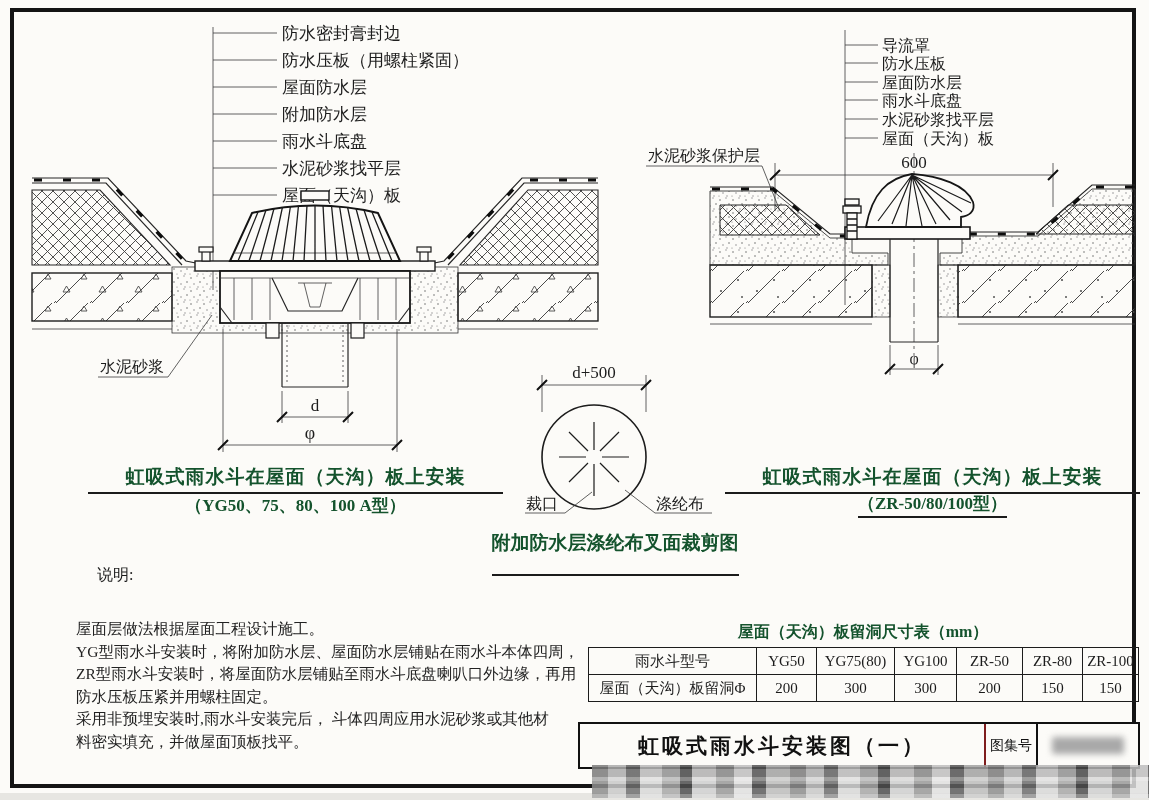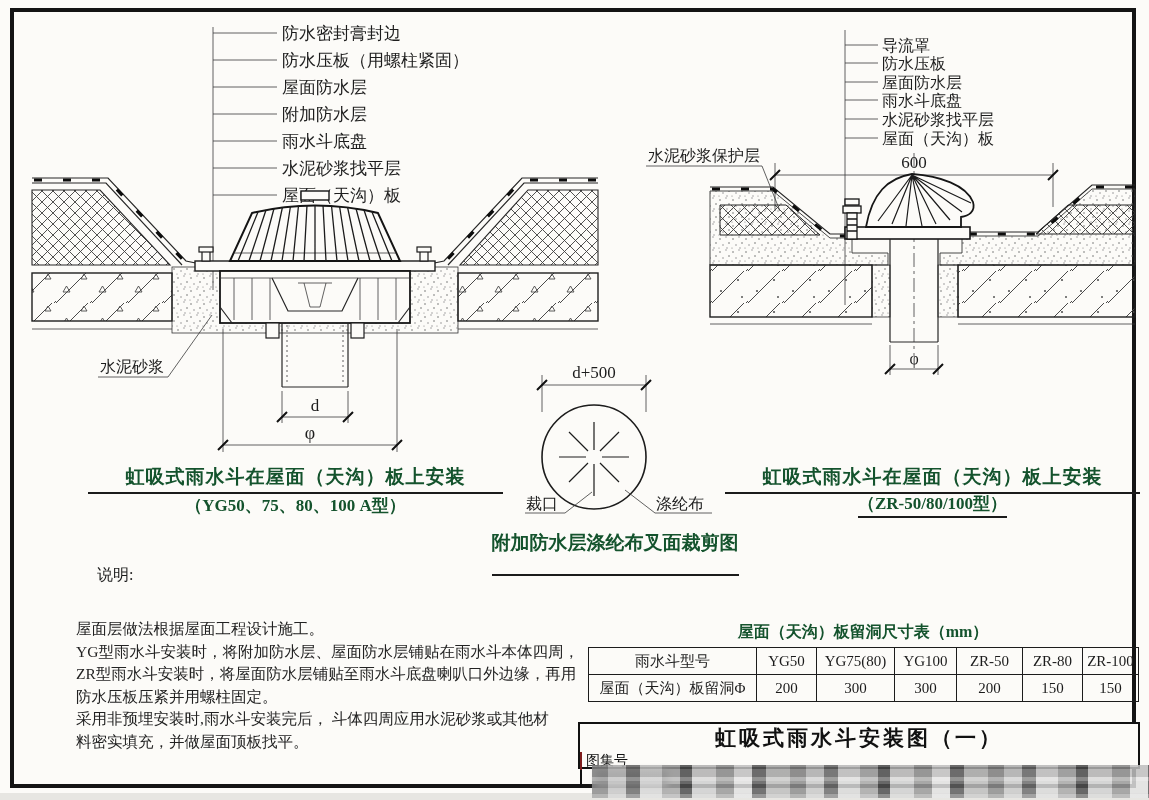--- a/index.html
+++ b/index.html
@@ -13,21 +13,21 @@
   .thin{stroke:#3a3a3a;stroke-width:.8;fill:none;}
   .white{fill:#fcfbf8;}
   .dash{stroke:#0d0d0d;stroke-width:3.2;fill:none;stroke-dasharray:8 21;}
   .tick{stroke:#111;stroke-width:2;}
   .caption{position:absolute;text-align:center;color:#14532d;font-weight:bold;}
   .rule{border-bottom:2px solid #1b1b1b;}
   .notes-line{white-space:nowrap;color:#222;}
   table.holes{border-collapse:collapse;table-layout:fixed;}
   table.holes td{border:1.6px solid #1c1c1c;text-align:center;color:#1b1b1b;
     font-size:15px;padding:0;height:26px;overflow:hidden;white-space:nowrap;}
-  #titleblock{position:absolute;display:flex;border:2.4px solid #111;box-sizing:border-box;background:#fcfbf8;flex-direction:column;}
+  #titleblock{position:absolute;display:flex;border:2.4px solid #111;box-sizing:border-box;background:#fcfbf8;}
   #titleblock .cell{display:flex;align-items:center;justify-content:center;box-sizing:border-box;height:100%;}
   #mosaic{position:absolute;z-index:6;
     background:
       repeating-linear-gradient(0deg, rgba(255,255,255,.28) 0 4px, rgba(0,0,0,0) 4px 17px, rgba(255,255,255,.22) 17px 21px, rgba(40,40,40,.18) 21px 33px),
       repeating-linear-gradient(90deg,
         #8e8e8e 0 16px, #c9c9c9 16px 34px, #6f6f6f 34px 48px, #d8d8d8 48px 70px,
         #a8a8a8 70px 88px, #4f4f4f 88px 100px, #cfcfcf 100px 124px, #9a9a9a 124px 142px,
         #e0e0e0 142px 160px, #5d5d5d 160px 174px, #bdbdbd 174px 198px);
     opacity:.85;}
   #blur-blob{width:72px;height:17px;background:#a9a9a9;border-radius:2px;filter:blur(3px);}

